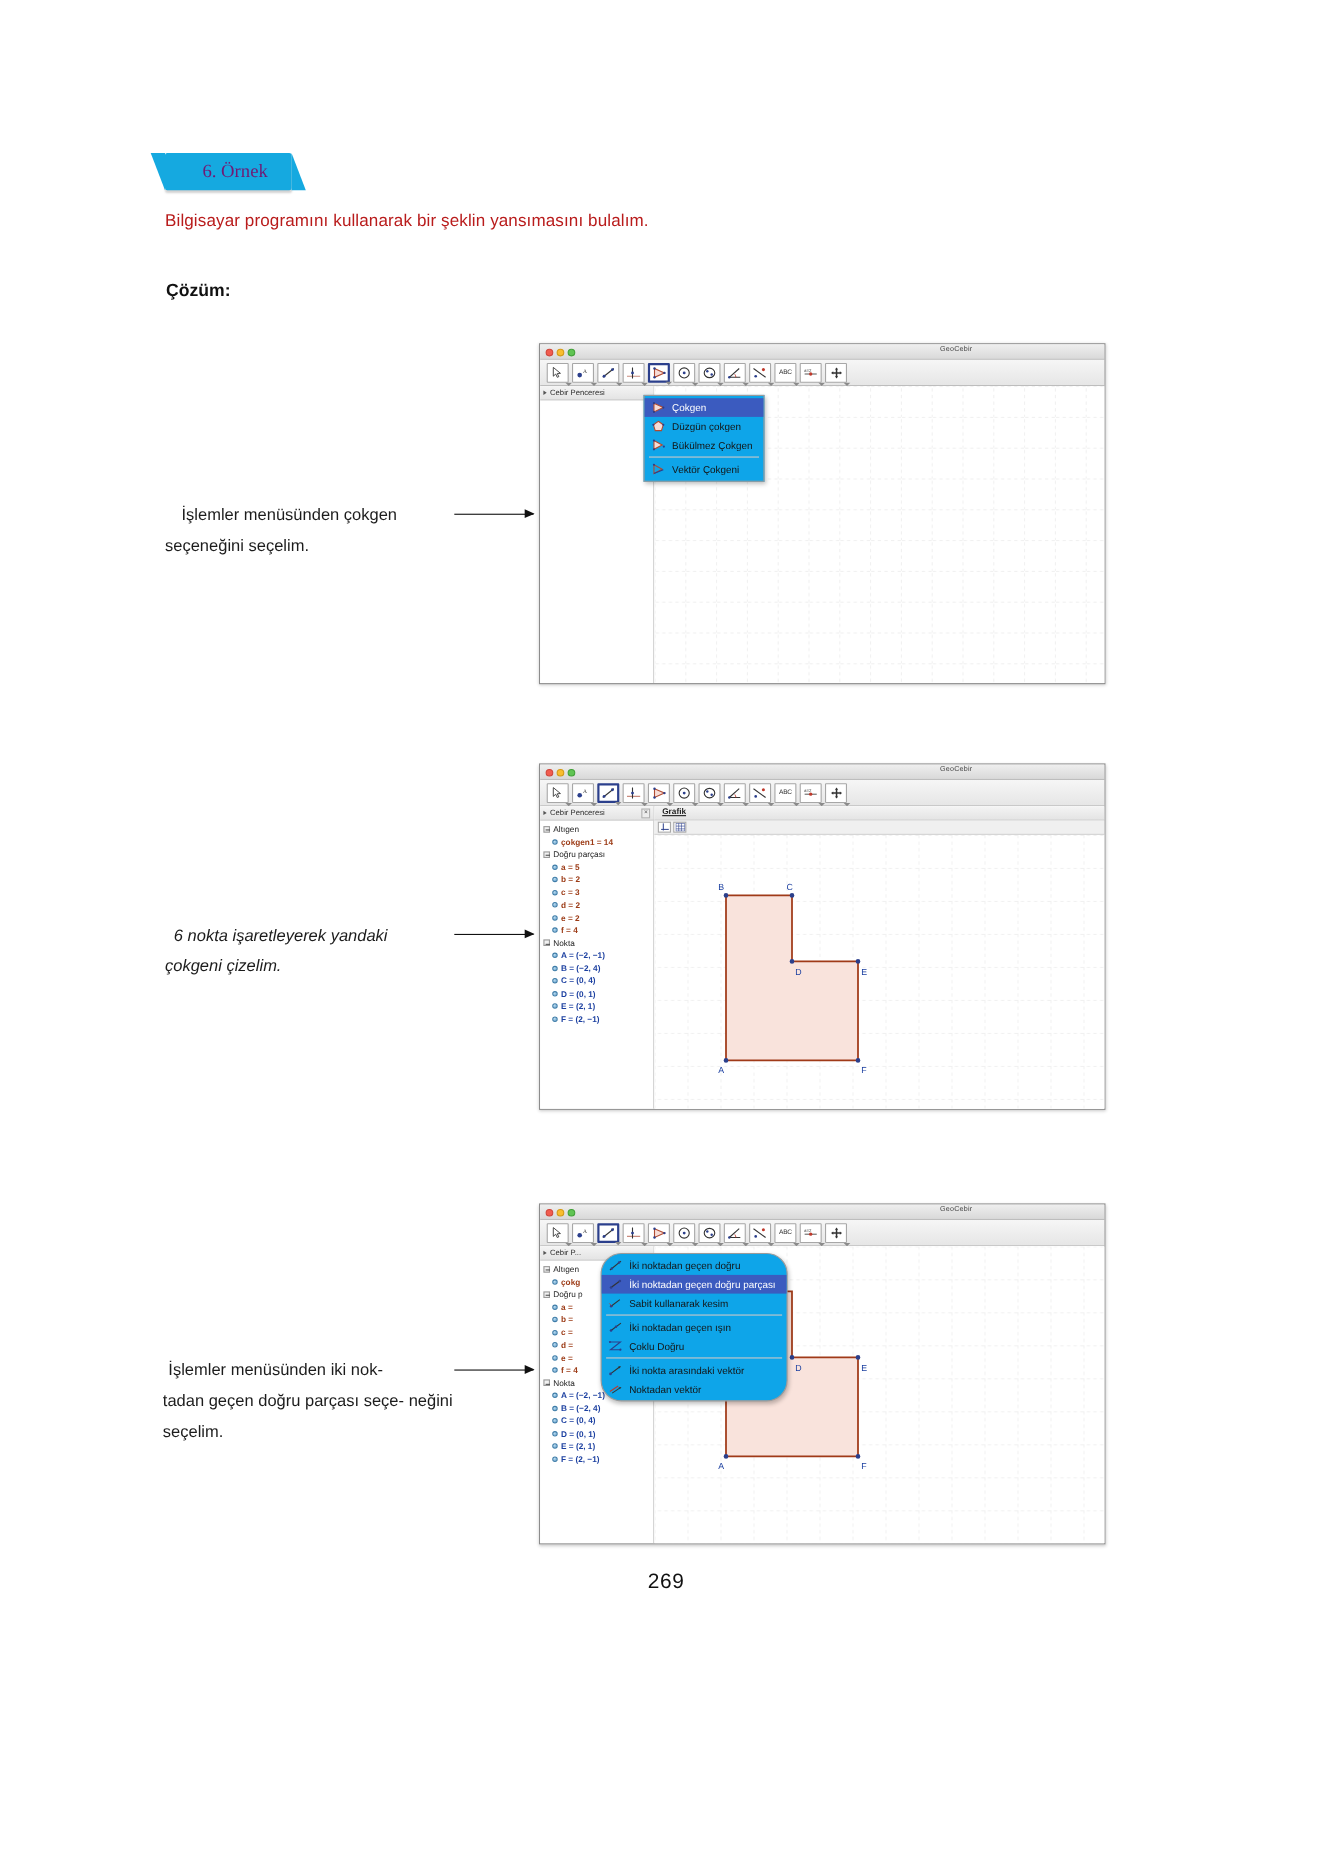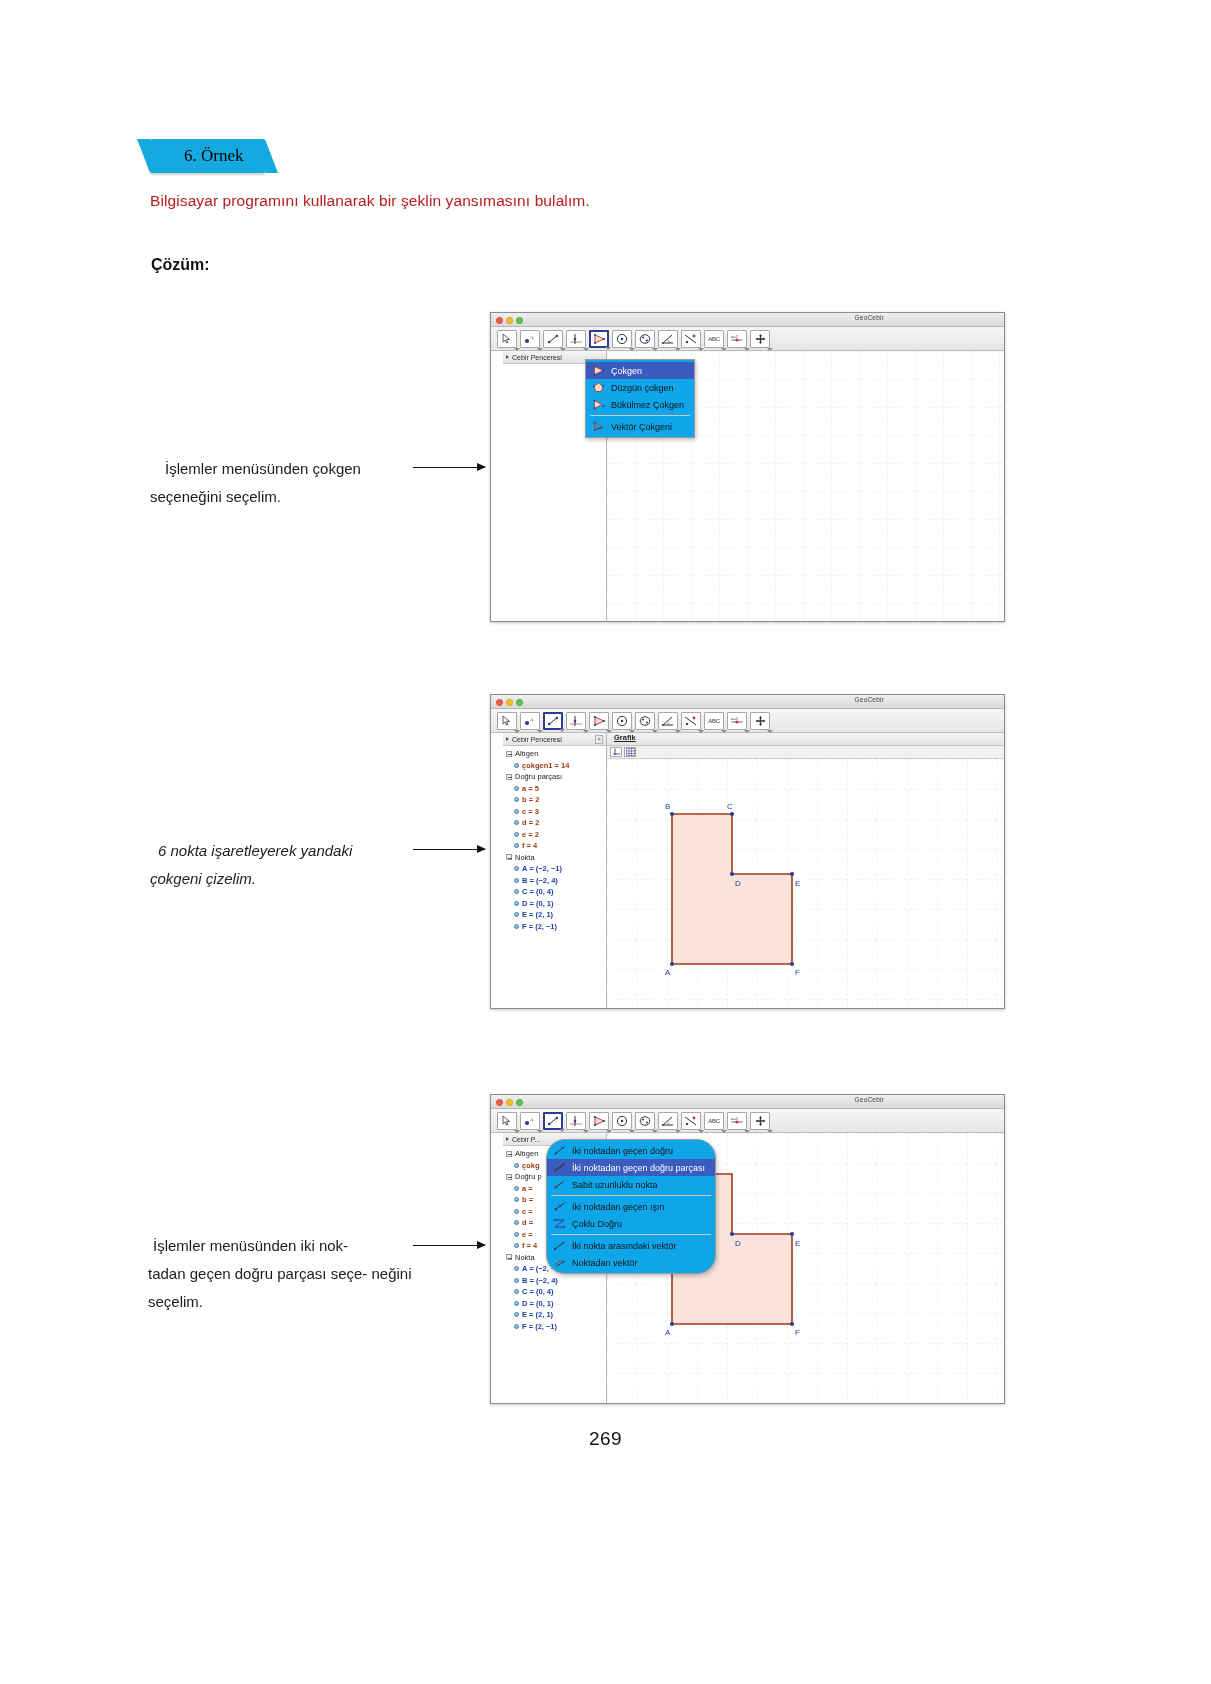--- a/index.html
+++ b/index.html
@@ -13,21 +13,21 @@
     overflow:hidden;
   }
 
   
   .badge-wrap { position:absolute; left:150px; top:139px; }
   .badge {
     position:relative;
     height:34px;
     padding:0 22px 0 34px;
     background:#15a9e0;
-    color:#000000;
+    color:#701a75;
     font-family:"Liberation Serif", serif;
     font-size:17px;
     line-height:34px;
     display:inline-block;
     border-radius:2px 2px 2px 2px;
     box-shadow:0 2px 2px rgba(0,0,0,0.18);
   }
   .badge::before{
     content:"";
     position:absolute; left:-13px; top:0;
@@ -137,21 +137,20 @@
   }
   .tool svg{ display:block; }
   .tool .abc{ font-size:6px; color:#333; font-family:"Liberation Sans",sans-serif; letter-spacing:-0.3px;}
 
   .gg .panes{ display:flex; height:calc(100% - 38px); }
   .pane-alg{
     width:104px;
     background:#ffffff;
     border-right:1px solid #b9b9b9;
     position:relative;
-    margin-left:12px;
   }
   .pane-hdr{
     height:13px;
     background:linear-gradient(#f4f4f4,#e4e4e4);
     border-bottom:1px solid #c4c4c4;
     font-size:7px; color:#2b2b2b;
     display:flex;align-items:center; gap:3px;
     padding-left:3px;
     white-space:nowrap;
   }
@@ -887,21 +886,21 @@
       <span>İki noktadan geçen doğru parçası</span>
     </div>
     <div class="mi">
       <span class="gi">
         <svg width="13" height="11" viewBox="0 0 13 11">
             <line x1="2.5" y1="8.5" x2="10.5" y2="2.5" stroke="#333" stroke-width="1"></line>
             <line x1="1" y1="6" x2="4" y2="9" stroke="#c0392b" stroke-width="0.8"></line>
             <circle cx="2.5" cy="8.5" r="1.1" fill="#2b3f8c"></circle>
           </svg>
       </span>
-      <span>Sabit uzunluklu nokta</span>
+      <span>Sabit kullanarak kesim</span>
     </div>
     <div class="msep"></div>
     <div class="mi">
       <span class="gi">
         <svg width="13" height="11" viewBox="0 0 13 11">
             <line x1="2.5" y1="8.5" x2="11.5" y2="1.8" stroke="#333" stroke-width="1"></line>
             <circle cx="2.5" cy="8.5" r="1.2" fill="#2b3f8c"></circle>
             <circle cx="7" cy="5.1" r="1.1" fill="#2b3f8c"></circle>
           </svg>
       </span>

